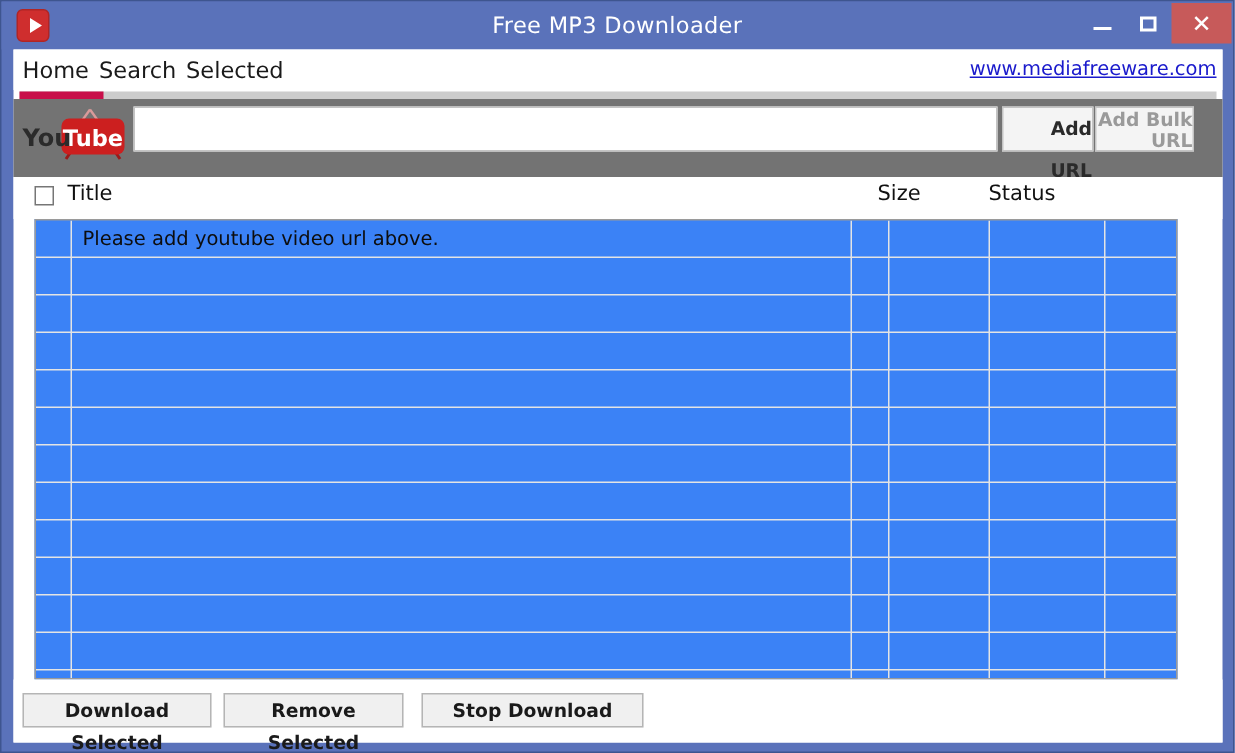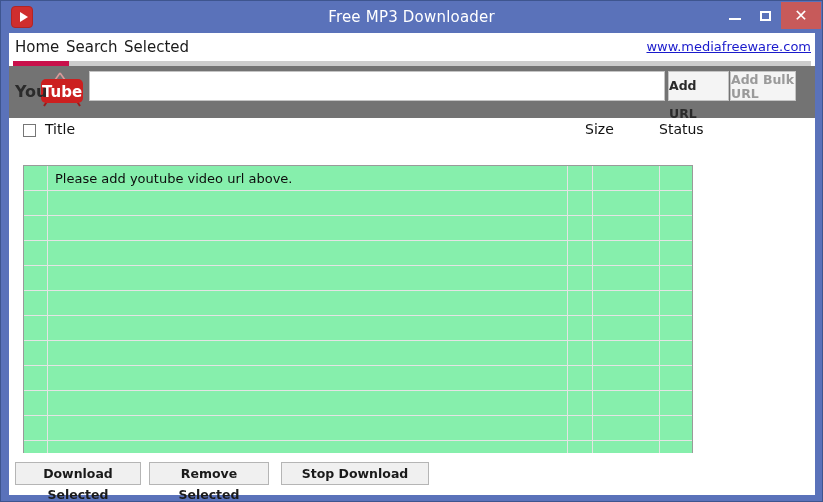--- a/index.html
+++ b/index.html
@@ -188,21 +188,21 @@
     position: absolute;
     top: 5px;
     height: 30px;
     background: #f4f4f4;
     border: 1px solid #c4c4c4;
     box-sizing: border-box;
     font-family: "DejaVu Sans", sans-serif;
     font-size: 12.5px;
     font-weight: bold;
     color: #2a2a2a;
-    text-align: left;
+    text-align: right;
     cursor: default;
     padding: 0;
     line-height: 28px;
   }
   .btn-addurl {
     left: 659px;
     width: 61px;
   }
   .btn-addbulk {
     left: 721px;
@@ -237,27 +237,26 @@
     cursor: default;
   }
   .hdr-title  { left: 36px; }
   .hdr-size   { left: 576px; }
   .hdr-status { left: 650px; }
 
   
   .grid {
     position: absolute;
     left: 14px; top: 113px;
-    width: 670px;
+    width: 762px;
     height: 307px;
-    background: #86efac;
+    background: #3b82f6;
     border: 1px solid #9a9a9a;
     box-sizing: border-box;
     overflow: hidden;
-    margin-top: 19px;
   }
   .grid-rows {
     position: absolute;
     left: 0; top: 0;
     width: 776px;
     height: 305px;
   }
   .grid-row {
     height: 25px;
     border-bottom: 1px solid #e4e4e4;

